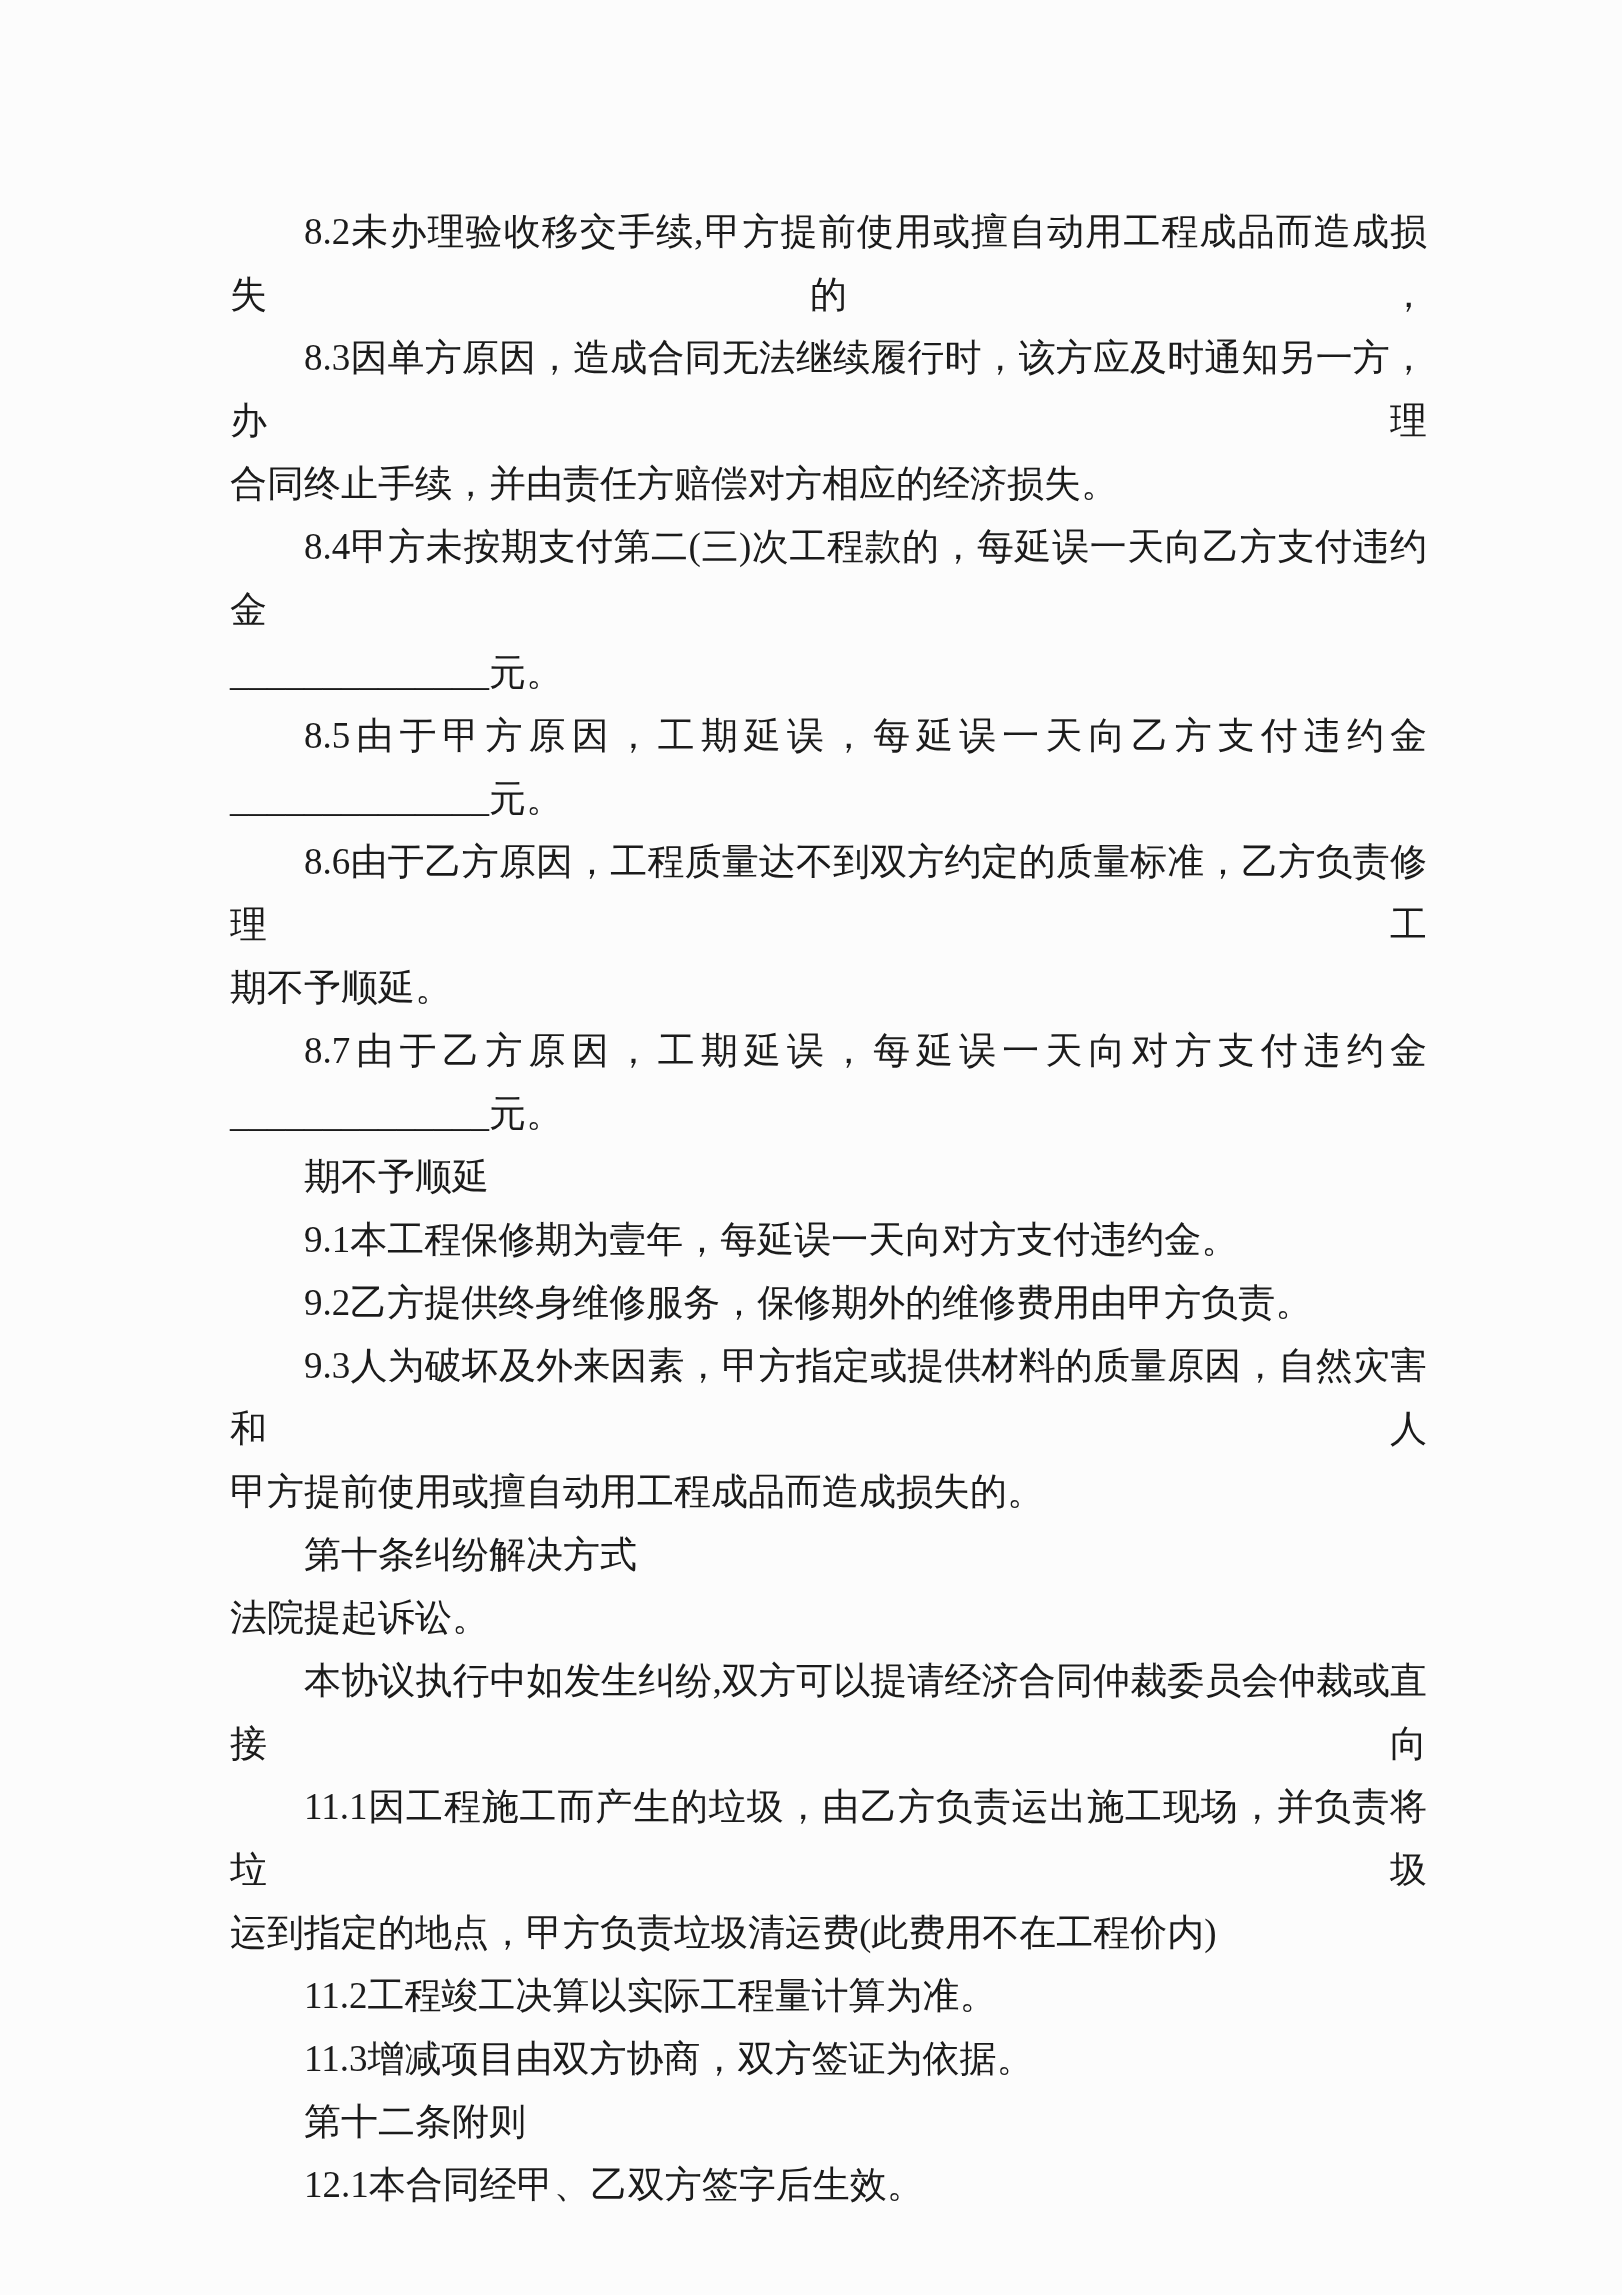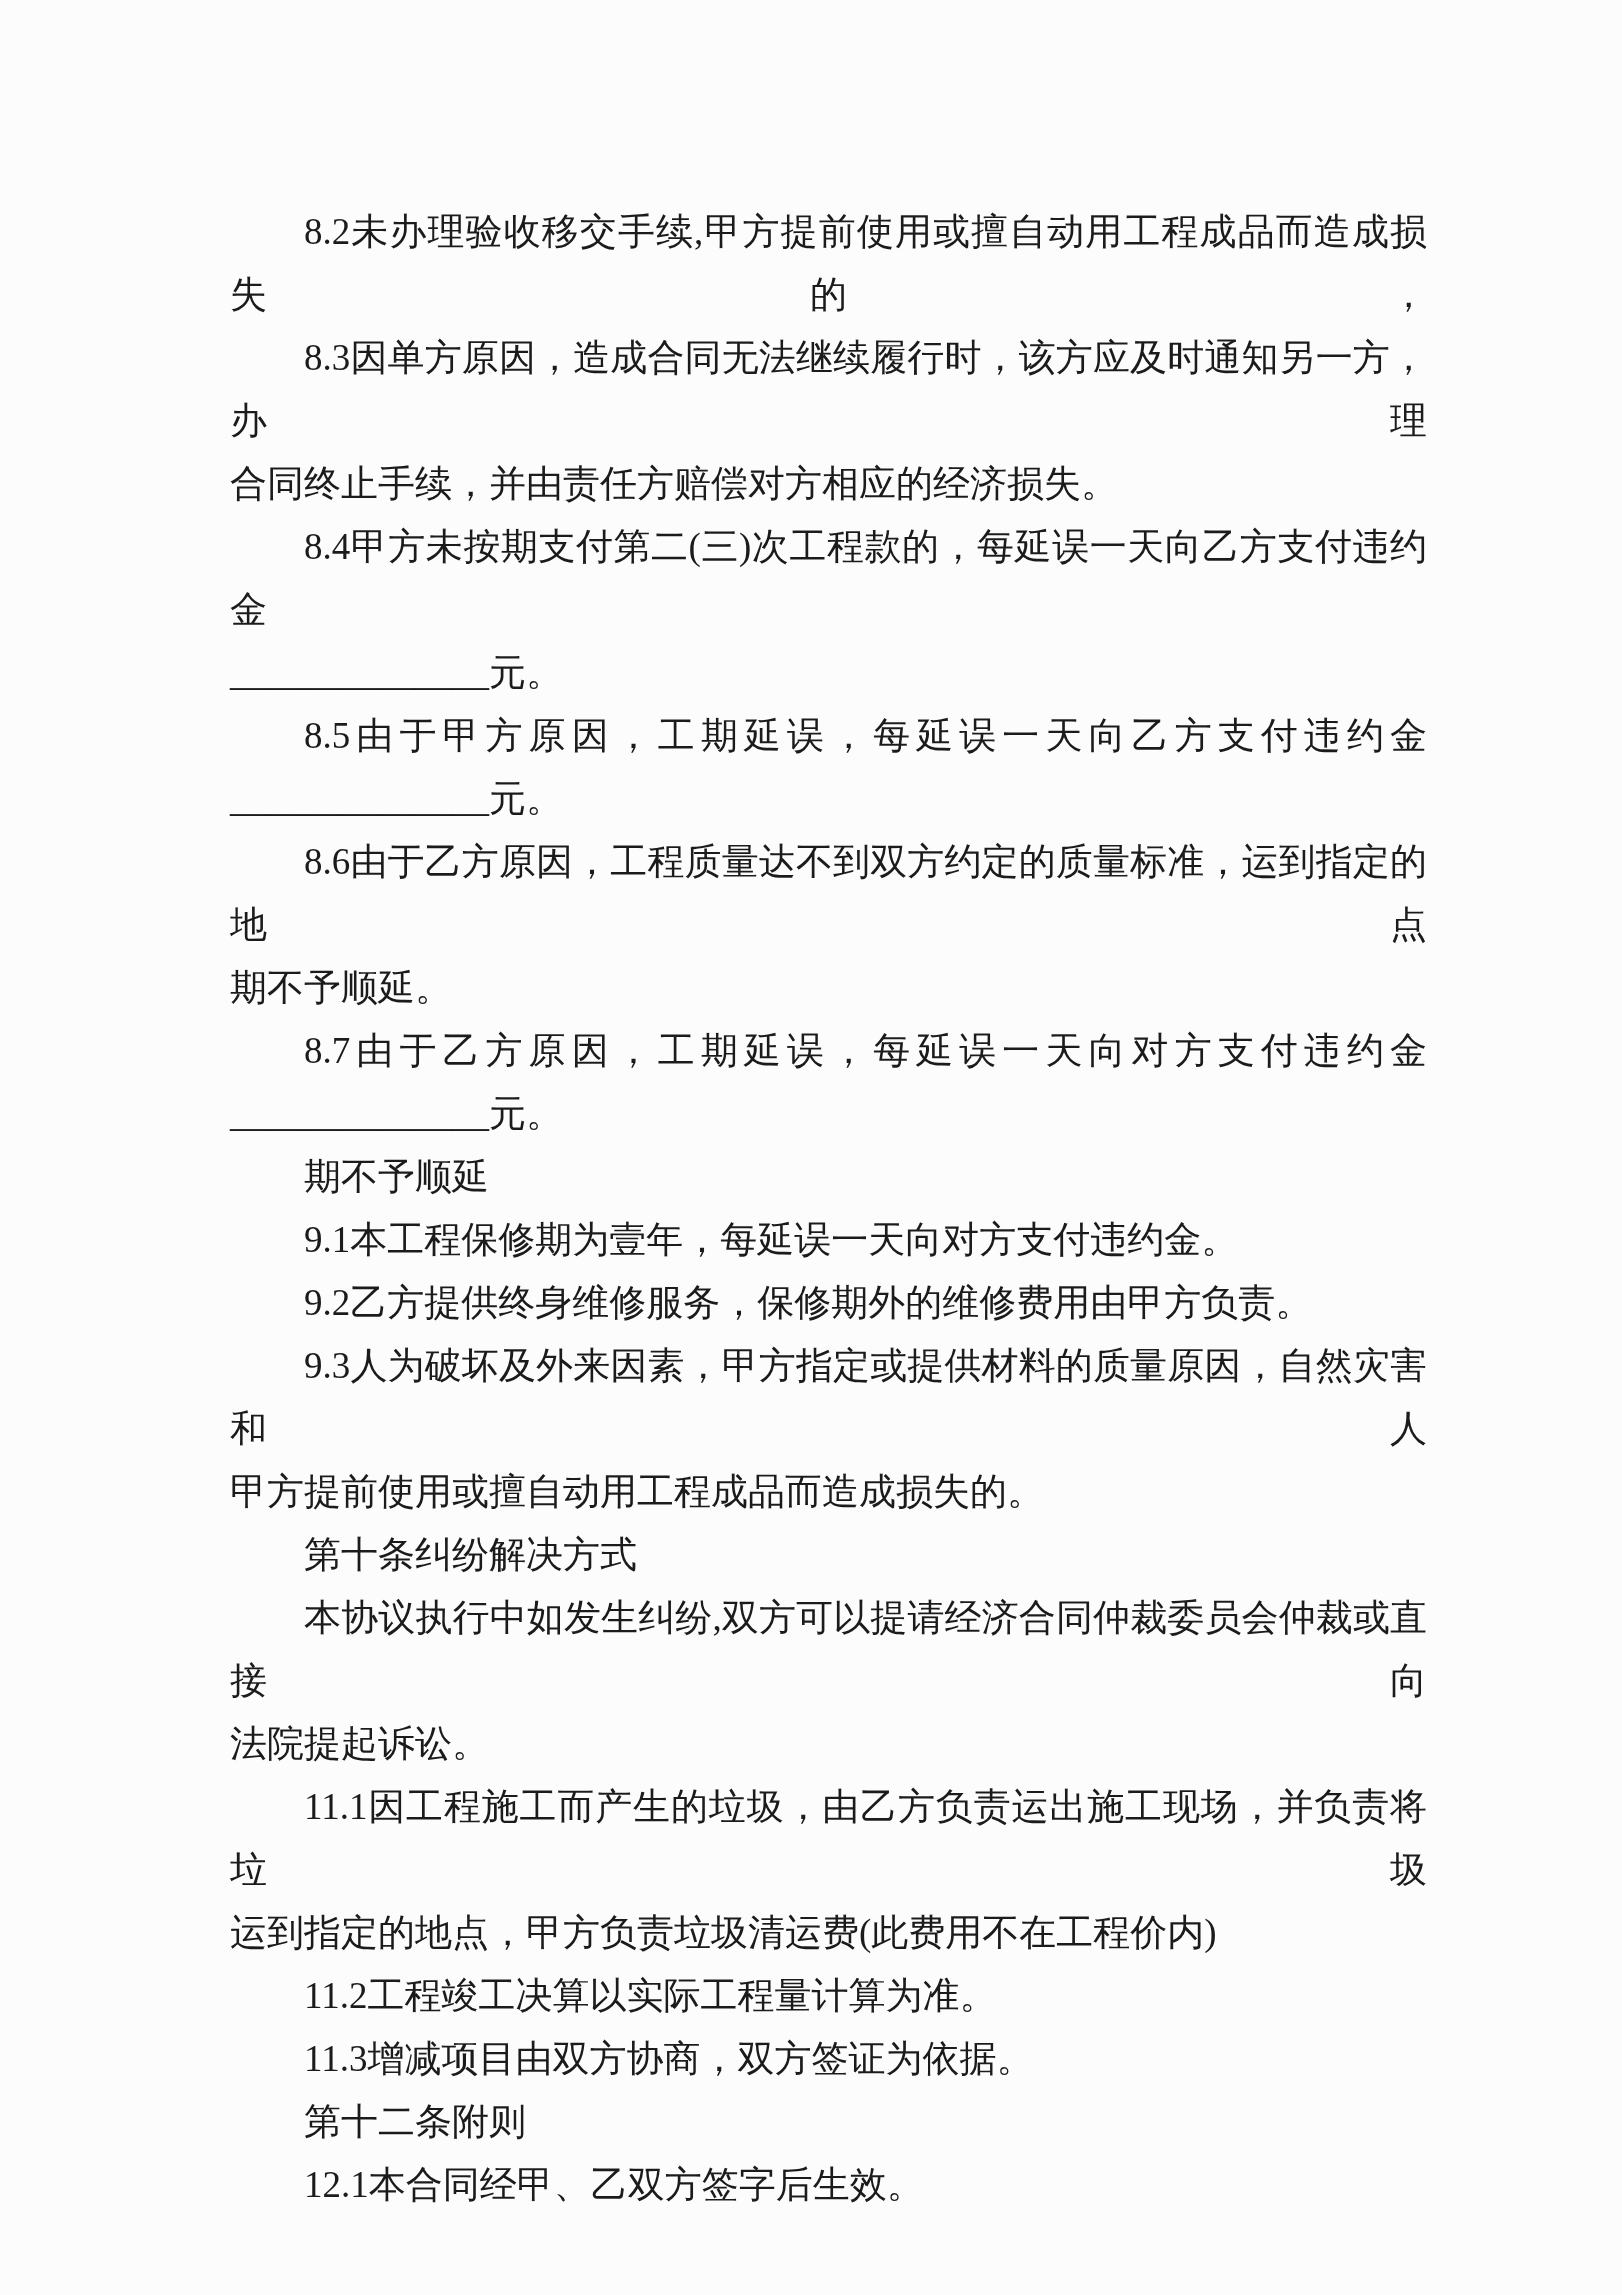--- a/index.html
+++ b/index.html
@@ -50,32 +50,32 @@
 
 <div class="doc-page">
   <div class="doc-body">
     <div class="ln ind jst">8.2未办理验收移交手续,甲方提前使用或擅自动用工程成品而造成损失的，</div>
     <div class="ln ind jst">8.3因单方原因，造成合同无法继续履行时，该方应及时通知另一方，办理</div>
     <div class="ln">合同终止手续，并由责任方赔偿对方相应的经济损失。</div>
     <div class="ln ind jst">8.4甲方未按期支付第二(三)次工程款的，每延误一天向乙方支付违约金</div>
     <div class="ln">______________元。</div>
     <div class="ln ind jst">8.5由于甲方原因，工期延误，每延误一天向乙方支付违约金</div>
     <div class="ln">______________元。</div>
-    <div class="ln ind jst">8.6由于乙方原因，工程质量达不到双方约定的质量标准，运到指定的地点</div>
+    <div class="ln ind jst">8.6由于乙方原因，工程质量达不到双方约定的质量标准，乙方负责修理工</div>
     <div class="ln">期不予顺延。</div>
     <div class="ln ind jst">8.7由于乙方原因，工期延误，每延误一天向对方支付违约金</div>
     <div class="ln">______________元。</div>
     <div class="ln ind">期不予顺延</div>
     <div class="ln ind">9.1本工程保修期为壹年，每延误一天向对方支付违约金。</div>
     <div class="ln ind">9.2乙方提供终身维修服务，保修期外的维修费用由甲方负责。</div>
     <div class="ln ind jst">9.3人为破坏及外来因素，甲方指定或提供材料的质量原因，自然灾害和人</div>
     <div class="ln">甲方提前使用或擅自动用工程成品而造成损失的。</div>
     <div class="ln ind">第十条纠纷解决方式</div>
+    <div class="ln">法院提起诉讼。</div>
     <div class="ln ind jst">本协议执行中如发生纠纷,双方可以提请经济合同仲裁委员会仲裁或直接向</div>
-    <div class="ln">法院提起诉讼。</div>
     <div class="ln ind jst">11.1因工程施工而产生的垃圾，由乙方负责运出施工现场，并负责将垃圾</div>
     <div class="ln">运到指定的地点，甲方负责垃圾清运费(此费用不在工程价内)</div>
     <div class="ln ind">11.2工程竣工决算以实际工程量计算为准。</div>
     <div class="ln ind">11.3增减项目由双方协商，双方签证为依据。</div>
     <div class="ln ind">第十二条附则</div>
     <div class="ln ind">12.1本合同经甲、乙双方签字后生效。</div>
 
   </div>
 </div>
 

